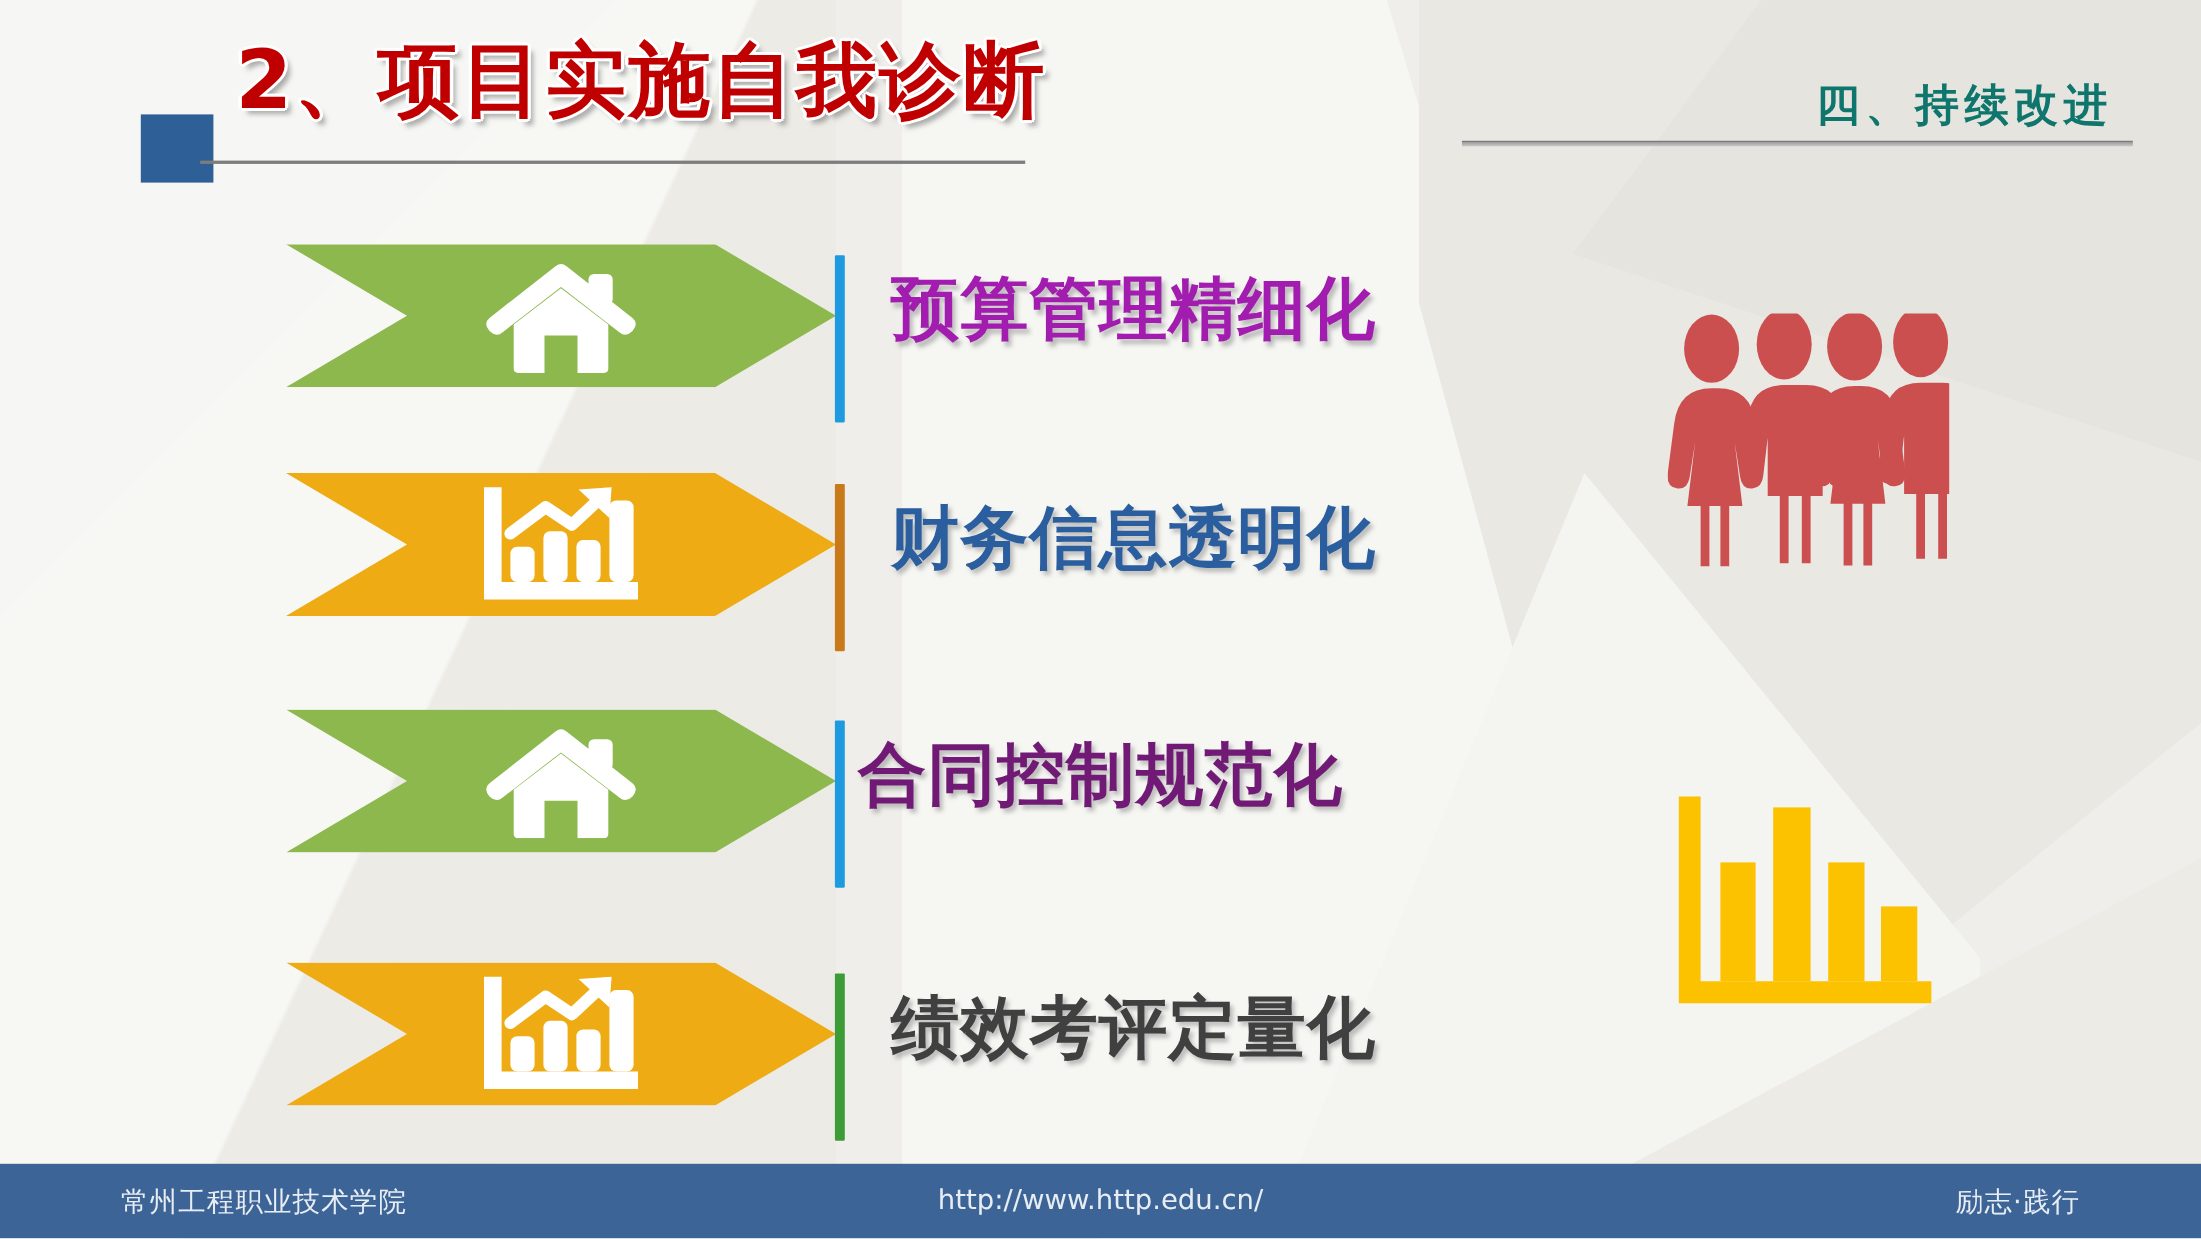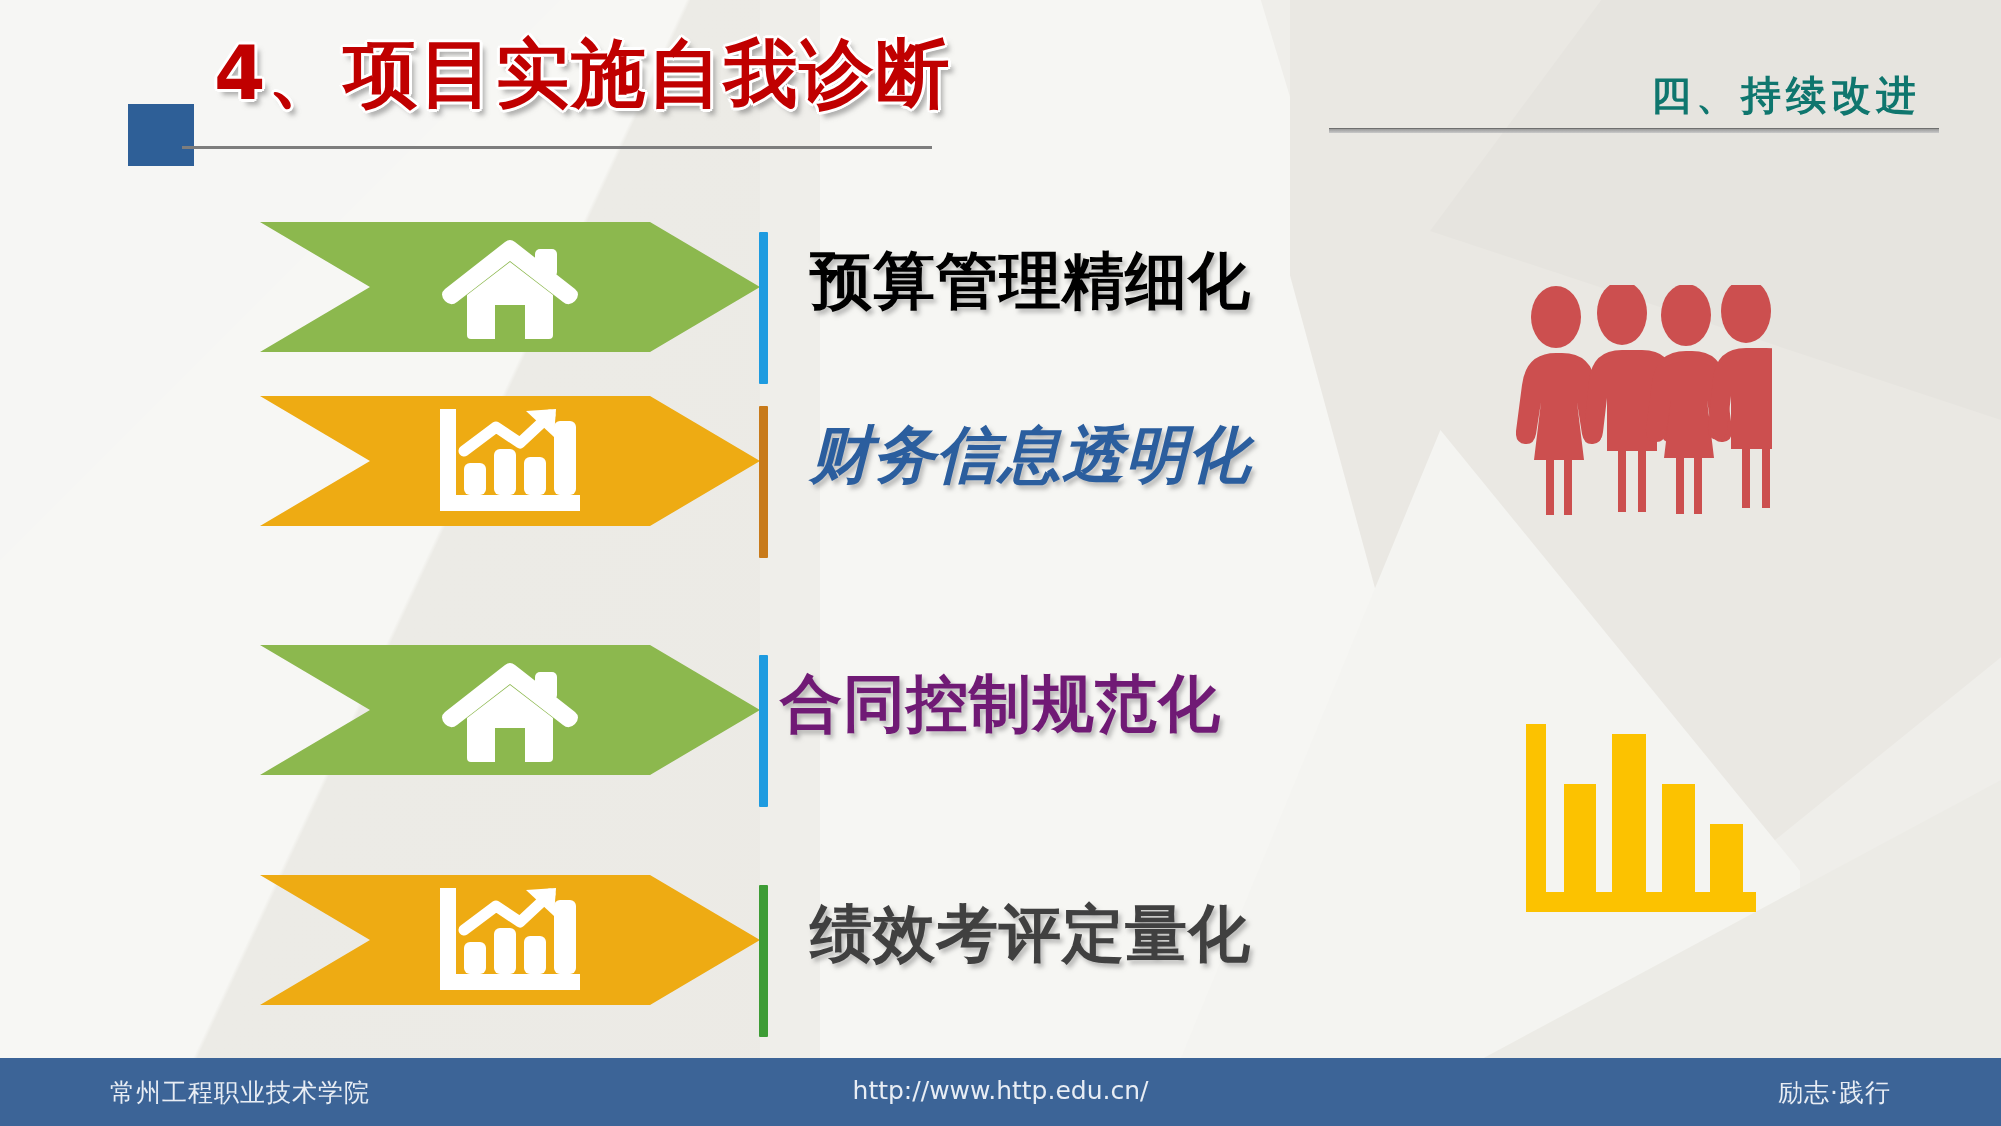--- a/index.html
+++ b/index.html
@@ -163,41 +163,41 @@
     <div class="wedge-a"></div>
     <div class="wedge-b"></div>
     <div class="wedge-c"></div>
     <div class="wedge-d"></div>
     <div class="wedge-f"></div>
   </div>
 
   <div id="header">
     <div class="hdr-square"></div>
     <div class="hdr-rule"></div>
-    <div class="hdr-title">4、项目实施自我诊断</div>
+    <div class="hdr-title">2、项目实施自我诊断</div>
     <div class="hdr-section">四、持续改进</div>
     <div class="hdr-section-rule"></div>
   </div>
 
   <div class="row" style="left:260px;top:222px;width:1100px;height:130px;">
     <div class="chev green"></div>
     <div class="chev-icon">
       <svg width="142" height="104" viewBox="0 0 142 104" aria-hidden="true">
         <g fill="#ffffff">
           <rect x="96" y="14" width="22" height="28" rx="5"></rect>
           <path d="M6 54 L66 7 q5-4 10 0 L136 54 q6 5 0 12 q-6 6-12 1 L71 26 L18 67 q-6 5-12-1 q-6-7 0-12 Z"></path>
           <path d="M28 60 L71 27 L114 60 L114 100 q0 4-4 4 L86 104 L86 70 L56 70 L56 104 L32 104 q-4 0-4-4 Z"></path>
         </g>
       </svg>
     </div>
     <div class="vbar" style="left:499px;top:10px;background:#1e9be0;"></div>
-    <div class="rowlabel" style="left:550px;top:28px;color:#000000;">预算管理精细化</div>
-  </div>
-
-  <div class="row" style="left:260px;top:396px;width:1100px;height:130px;font-style:italic;">
+    <div class="rowlabel" style="left:550px;top:28px;color:#a21caf;">预算管理精细化</div>
+  </div>
+
+  <div class="row" style="left:260px;top:430px;width:1100px;height:130px;">
     <div class="chev amber"></div>
     <div class="chev-icon">
       <svg width="152" height="112" viewBox="0 0 152 112" aria-hidden="true">
         <g fill="#ffffff">
 
           <path d="M6 4 h16 v86 h124 v16 H6 Z"></path>
 
           <rect x="30" y="58" width="22" height="32" rx="6"></rect>
           <rect x="60" y="44" width="22" height="46" rx="6"></rect>
           <rect x="90" y="52" width="22" height="38" rx="6"></rect>

